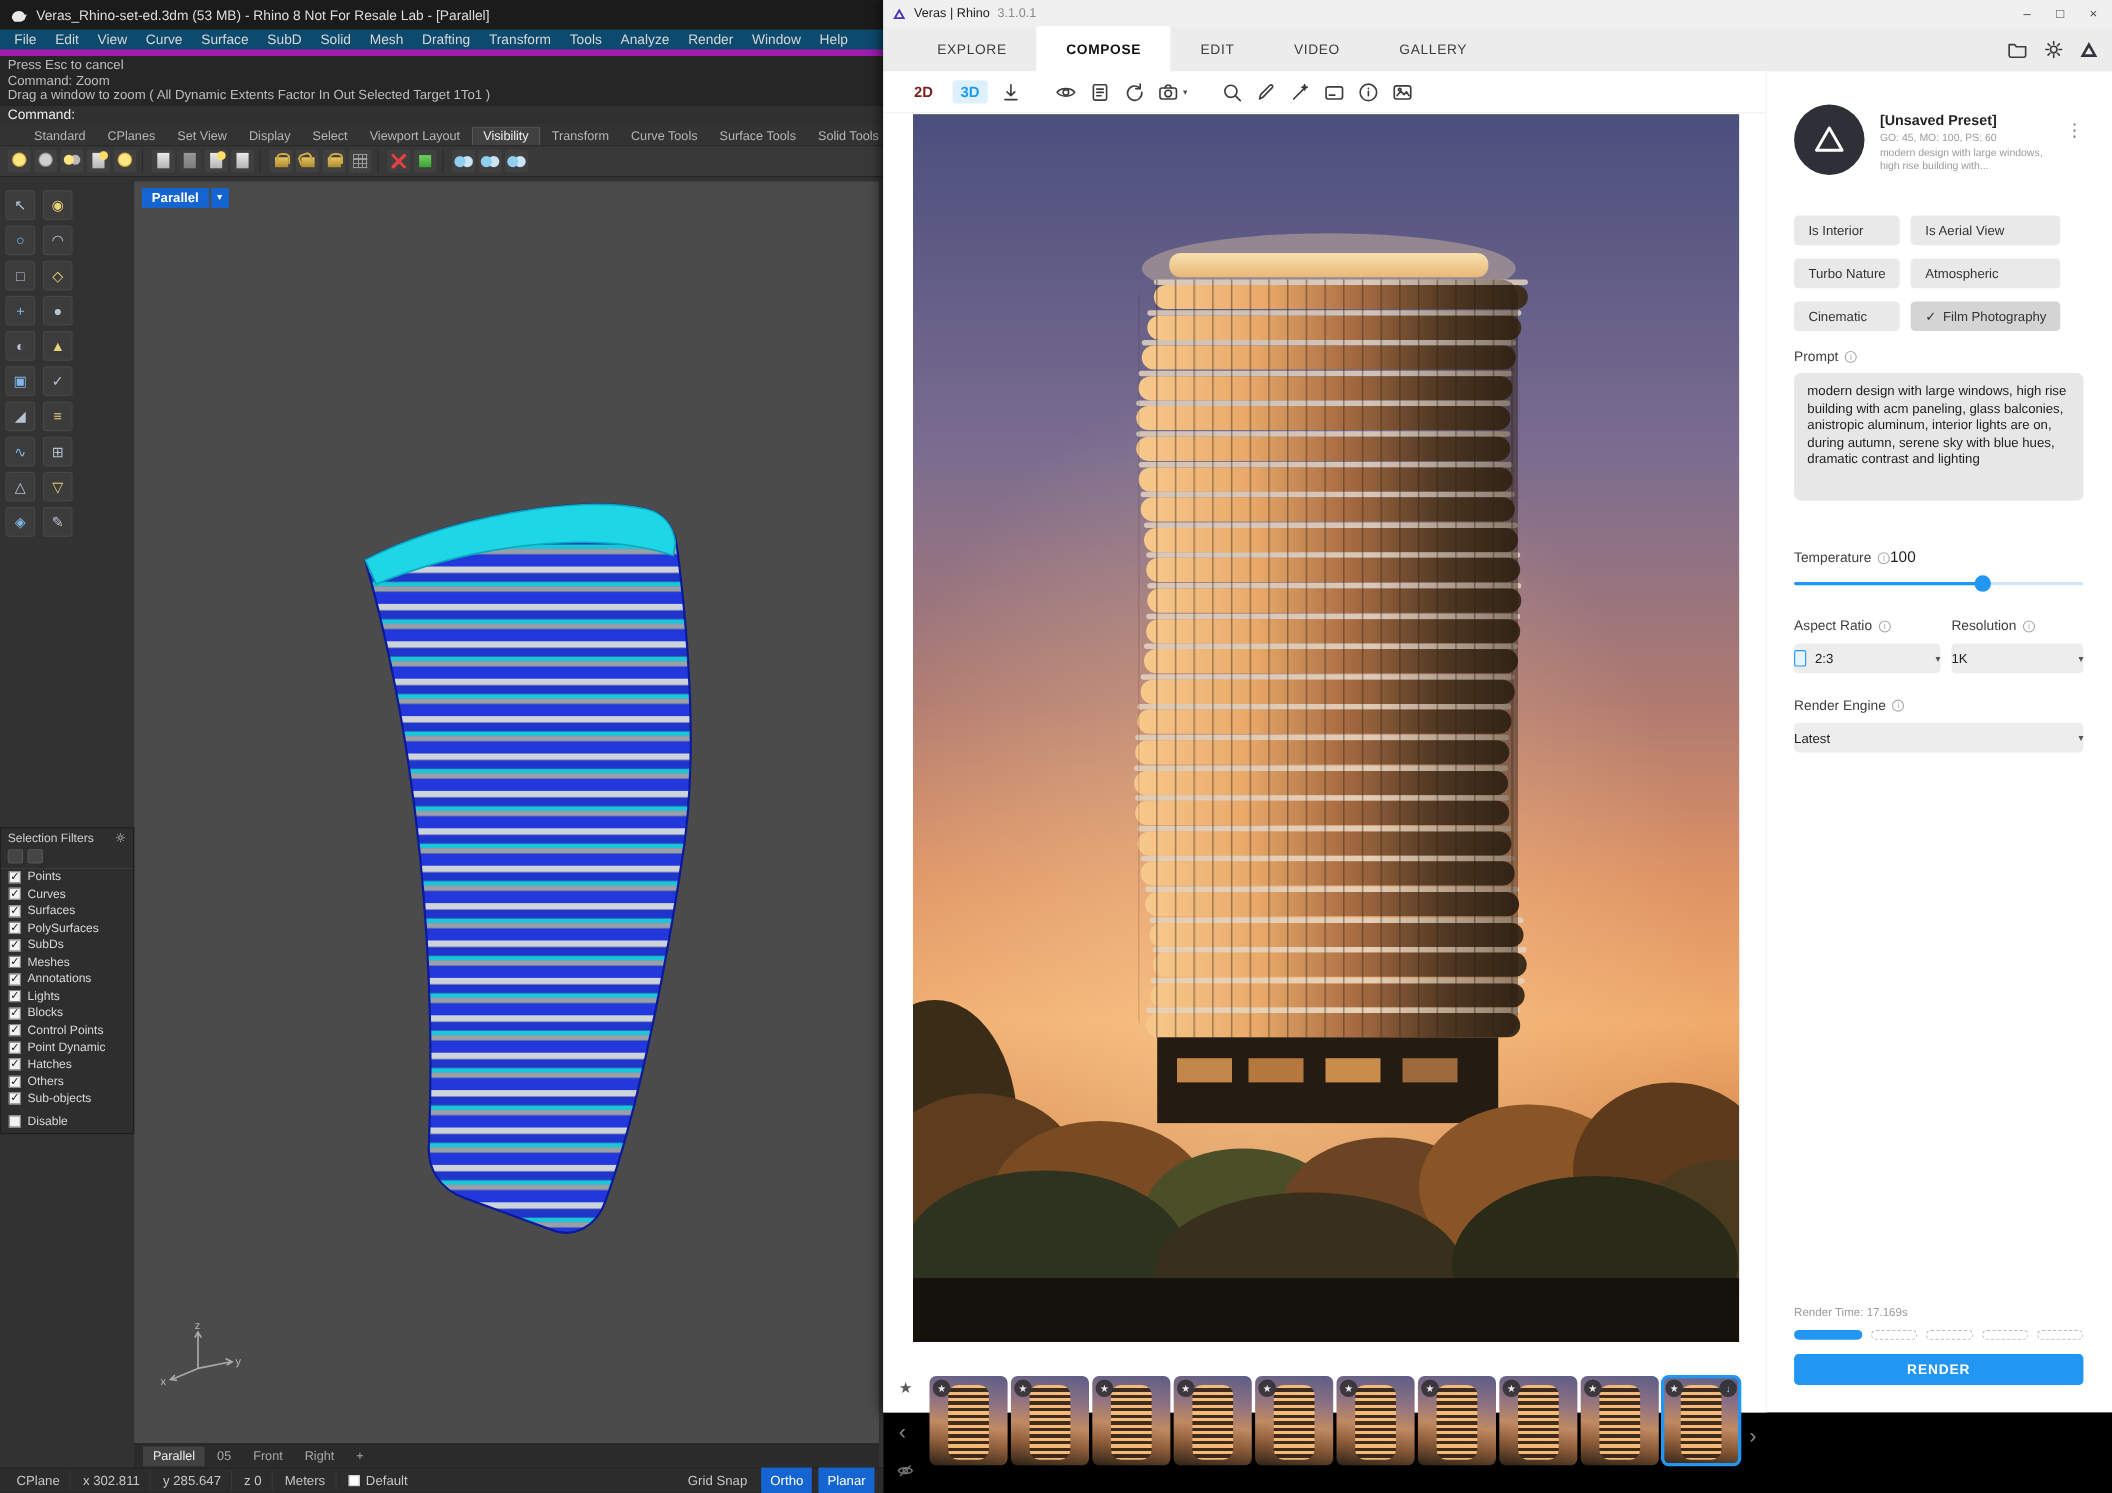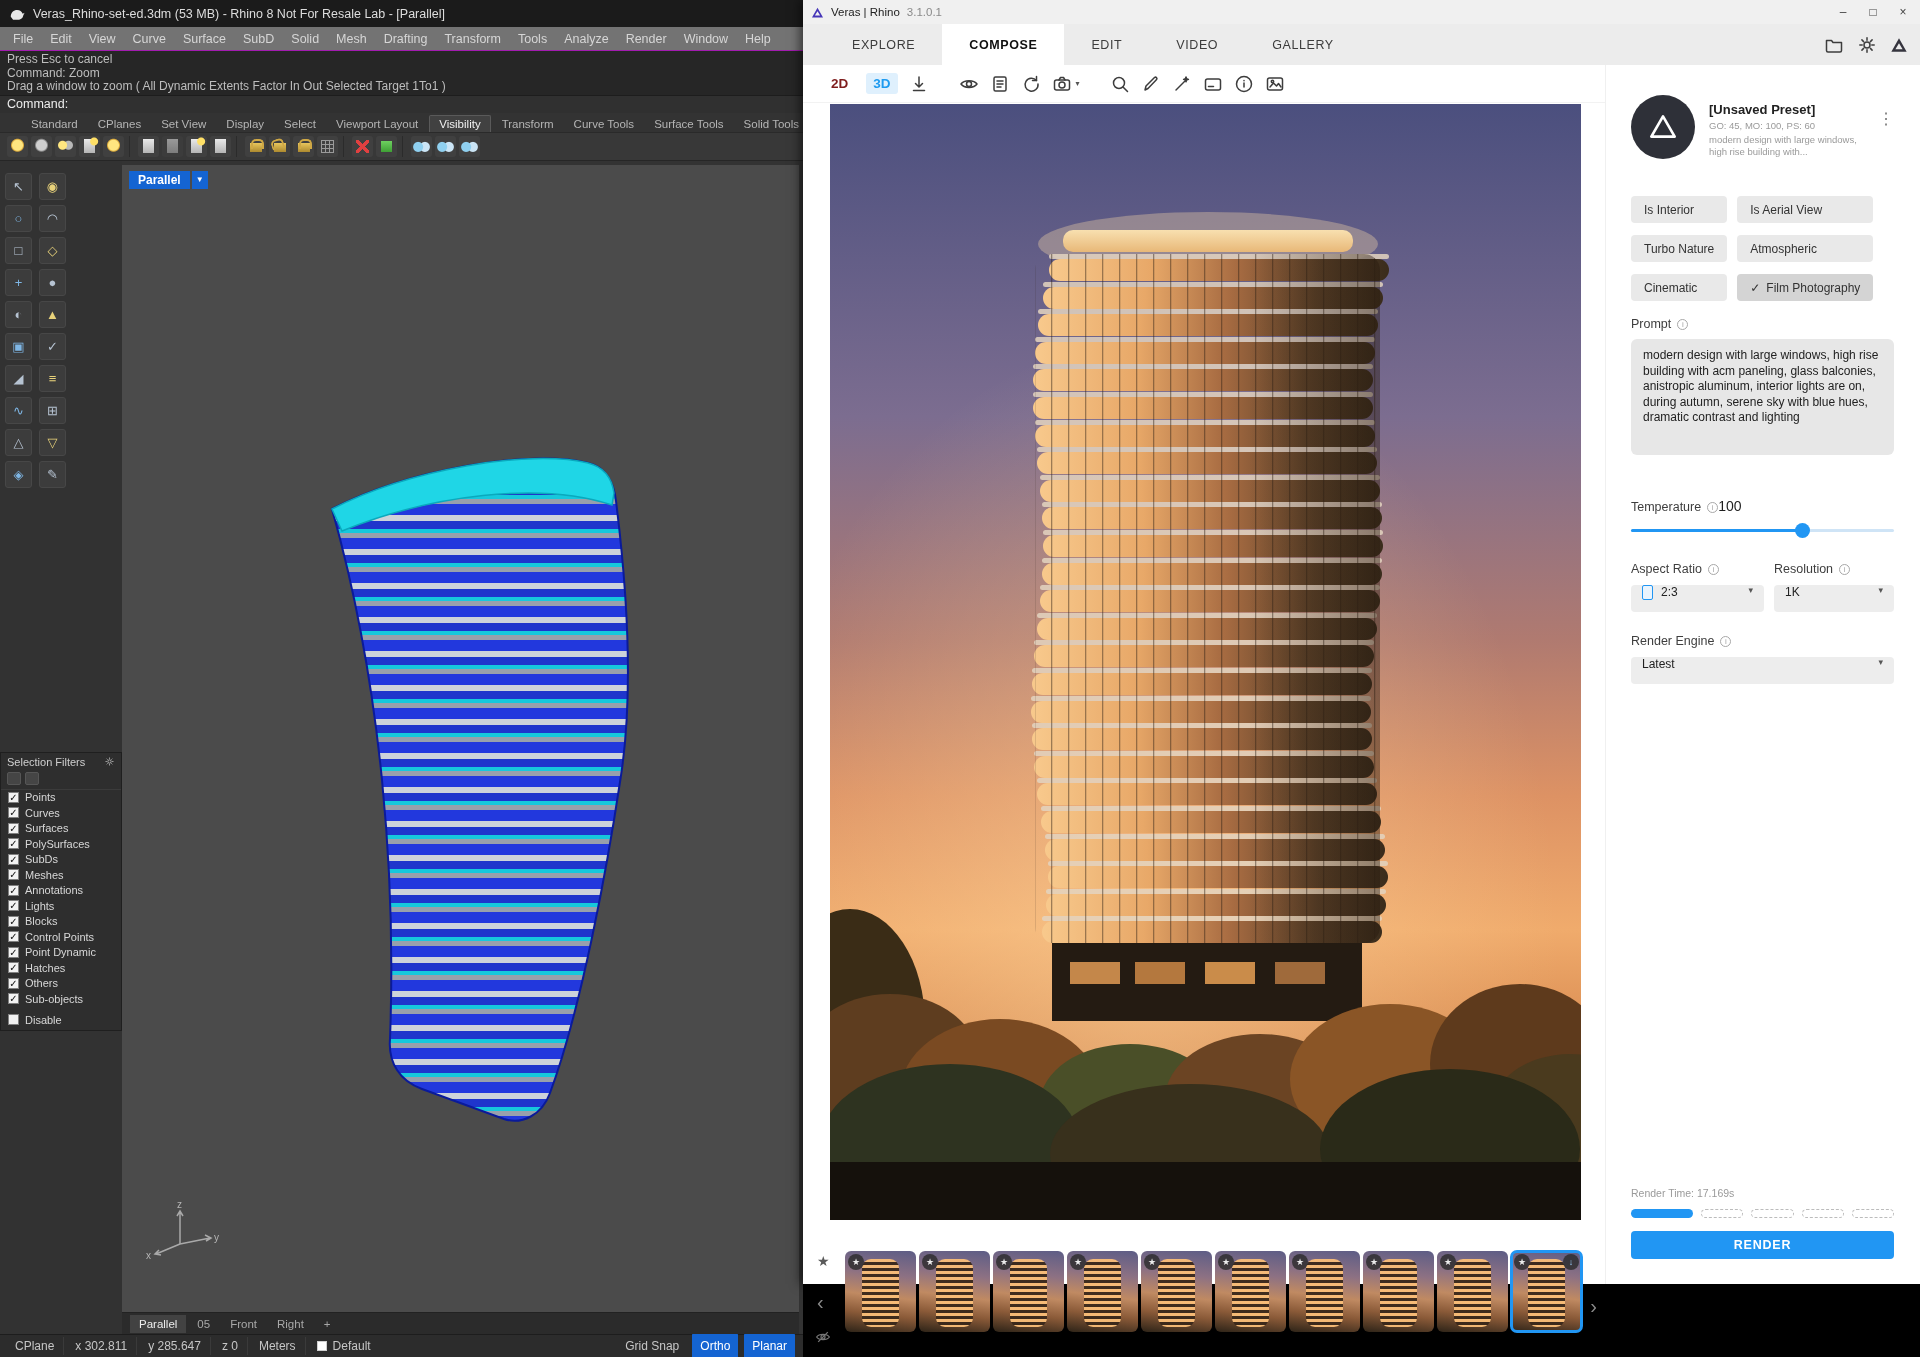--- a/index.html
+++ b/index.html
@@ -3,21 +3,21 @@
 <meta charset="utf-8">
 <style>
   *{margin:0;padding:0;box-sizing:border-box}
   html,body{width:1920px;height:1357px;overflow:hidden;background:#000;
     font-family:"Liberation Sans",sans-serif;-webkit-font-smoothing:antialiased}
   .win{position:absolute;top:0}
 
   
   .rhino{left:0;width:803px;height:1357px;background:#333;display:flex;flex-direction:column}
   .r-titlebar{height:27px;background:#1b1b1b;color:#ddd;font-size:12.5px;display:flex;align-items:center;gap:8px;padding:0 9px;flex:none}
-  .r-menubar{height:24px;background:#737373;color:#d6d6d6;font-size:12.5px;display:flex;align-items:center;gap:1px;padding:0 5px;border-bottom:1px solid #a21caf;flex:none}
+  .r-menubar{height:24px;background:#0c4a6e;color:#d6d6d6;font-size:12.5px;display:flex;align-items:center;gap:1px;padding:0 5px;border-bottom:6px solid #a21caf;flex:none}
   .r-menubar span{padding:2px 8px;border-radius:2px}
   .r-cmd{background:#262626;color:#bdbdbd;font-size:12px;line-height:13.5px;padding:2px 7px 1px;flex:none}
   .r-cmdprompt{background:#303030;color:#ececec;font-size:12.5px;height:18px;line-height:17px;padding:0 7px;border-top:1px solid #1d1d1d;flex:none}
   .r-tabs{height:19px;background:#333;display:flex;align-items:flex-end;gap:2px;padding:0 0 0 22px;font-size:11.5px;color:#b5b5b5;flex:none}
   .r-tabs span{padding:2px 9px;white-space:nowrap}
   .r-tabs .active{background:#414141;color:#f0f0f0;border:1px solid #5a5a5a;border-bottom:none;border-radius:2px 2px 0 0}
   .r-icons{height:29px;background:#383838;display:flex;align-items:center;gap:3px;padding:0 7px;border-top:1px solid #2a2a2a;border-bottom:1px solid #262626;flex:none}
   .ri{width:21px;height:21px;border-radius:3px;flex:none;background-color:#404040;background-repeat:no-repeat;background-position:center;position:relative}
   .ri-sep{width:4px;height:21px;flex:none;border-left:1px solid #2b2b2b;margin:0 2px}
   .ri-bulb{background-image:radial-gradient(circle at 50% 44%,#ffe680 0 5px,#d9a93c 6px,transparent 7px)}
@@ -116,21 +116,21 @@
   .info-i{width:11px;height:11px;border:1px solid #a8a8a8;border-radius:50%;color:#a8a8a8;font-size:8px;line-height:10px;text-align:center;font-style:normal;flex:none}
   .prompt-box{margin-top:8px;background:#e7e7e7;border-radius:6px;padding:9px 12px;font-size:12px;line-height:15.5px;color:#222;height:116px}
   .temp-row{margin-top:43px;display:flex;align-items:flex-end}
   .temp-val{font-size:14px;color:#1e1e1e}
   .slider{margin-top:9px;position:relative;height:15px}
   .track{position:absolute;top:6px;left:0;right:0;height:3px;background:#cfe4f6;border-radius:2px}
   .fill{position:absolute;top:6px;left:0;width:65%;height:3px;background:#2196f3;border-radius:2px}
   .knob{position:absolute;top:0;left:calc(65% - 7px);width:15px;height:15px;border-radius:50%;background:#2196f3}
   .two-col{display:flex;gap:10px;margin-top:24px}
   .col-ar{width:133px}.col-res{width:120px}
-  .dropdown{margin-top:9px;background:#ededed;border-radius:4px;height:27px;display:flex;align-items:flex-start;padding:0 11px;gap:8px;font-size:12px;color:#222}
+  .dropdown{margin-top:9px;background:#ededed;border-radius:4px;height:27px;display:flex;align-items:center;padding:0 0;gap:8px;font-size:12px;color:#222}
   .dropdown .caret{margin-left:auto;font-size:9px;color:#555}
   .ar-icon{width:11px;height:15px;border:1.5px solid #2196f3;border-radius:2px;background:#eaf4fd;flex:none}
   .re-block{margin-top:22px}
   .v-bottom{margin-top:auto}
   .render-time{font-size:10.5px;color:#9a9a9a}
   .progress{display:flex;gap:8px;margin-top:10px;height:9px;align-items:stretch}
   .p-solid{width:62px;background:#2196f3;border-radius:5px}
   .p-dash{flex:1;border:1px dashed #bcbcbc;border-radius:5px}
   .render-btn{margin-top:13px;width:100%;height:28px;background:#2196f3;color:#fff;border:none;border-radius:4px;font-size:12.5px;font-weight:bold;letter-spacing:.8px;font-family:"Liberation Sans",sans-serif}
 </style>

